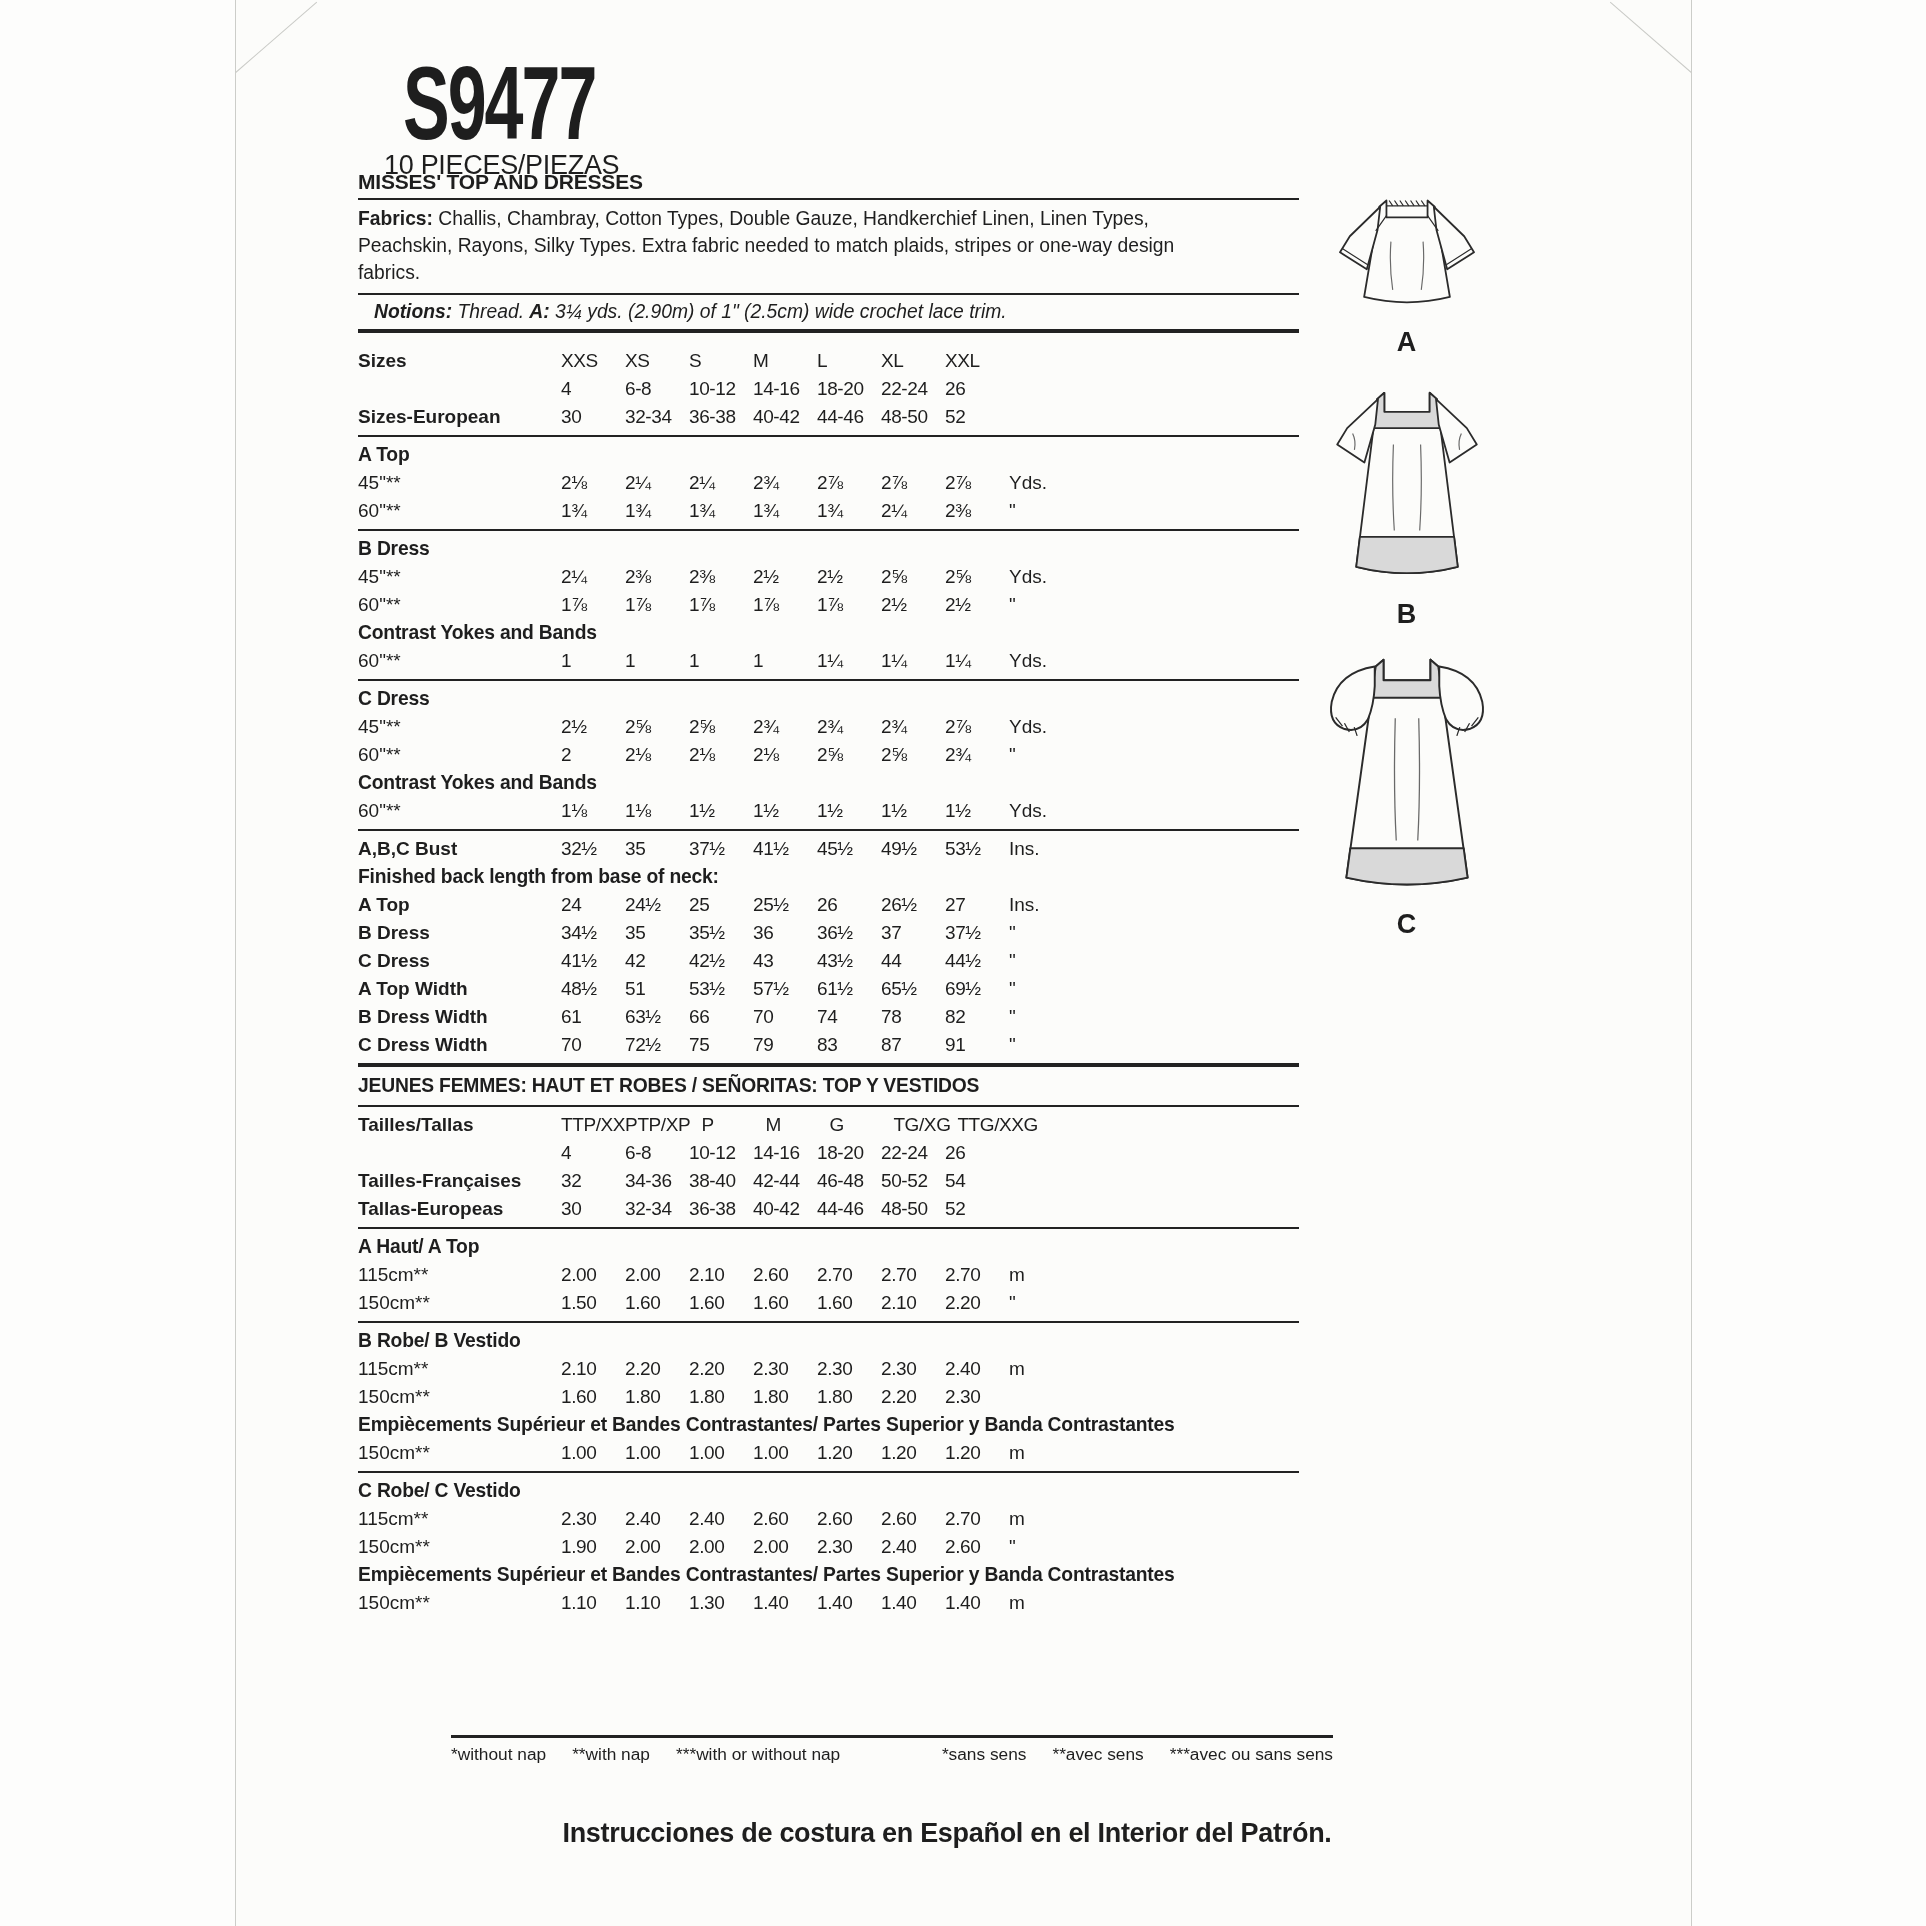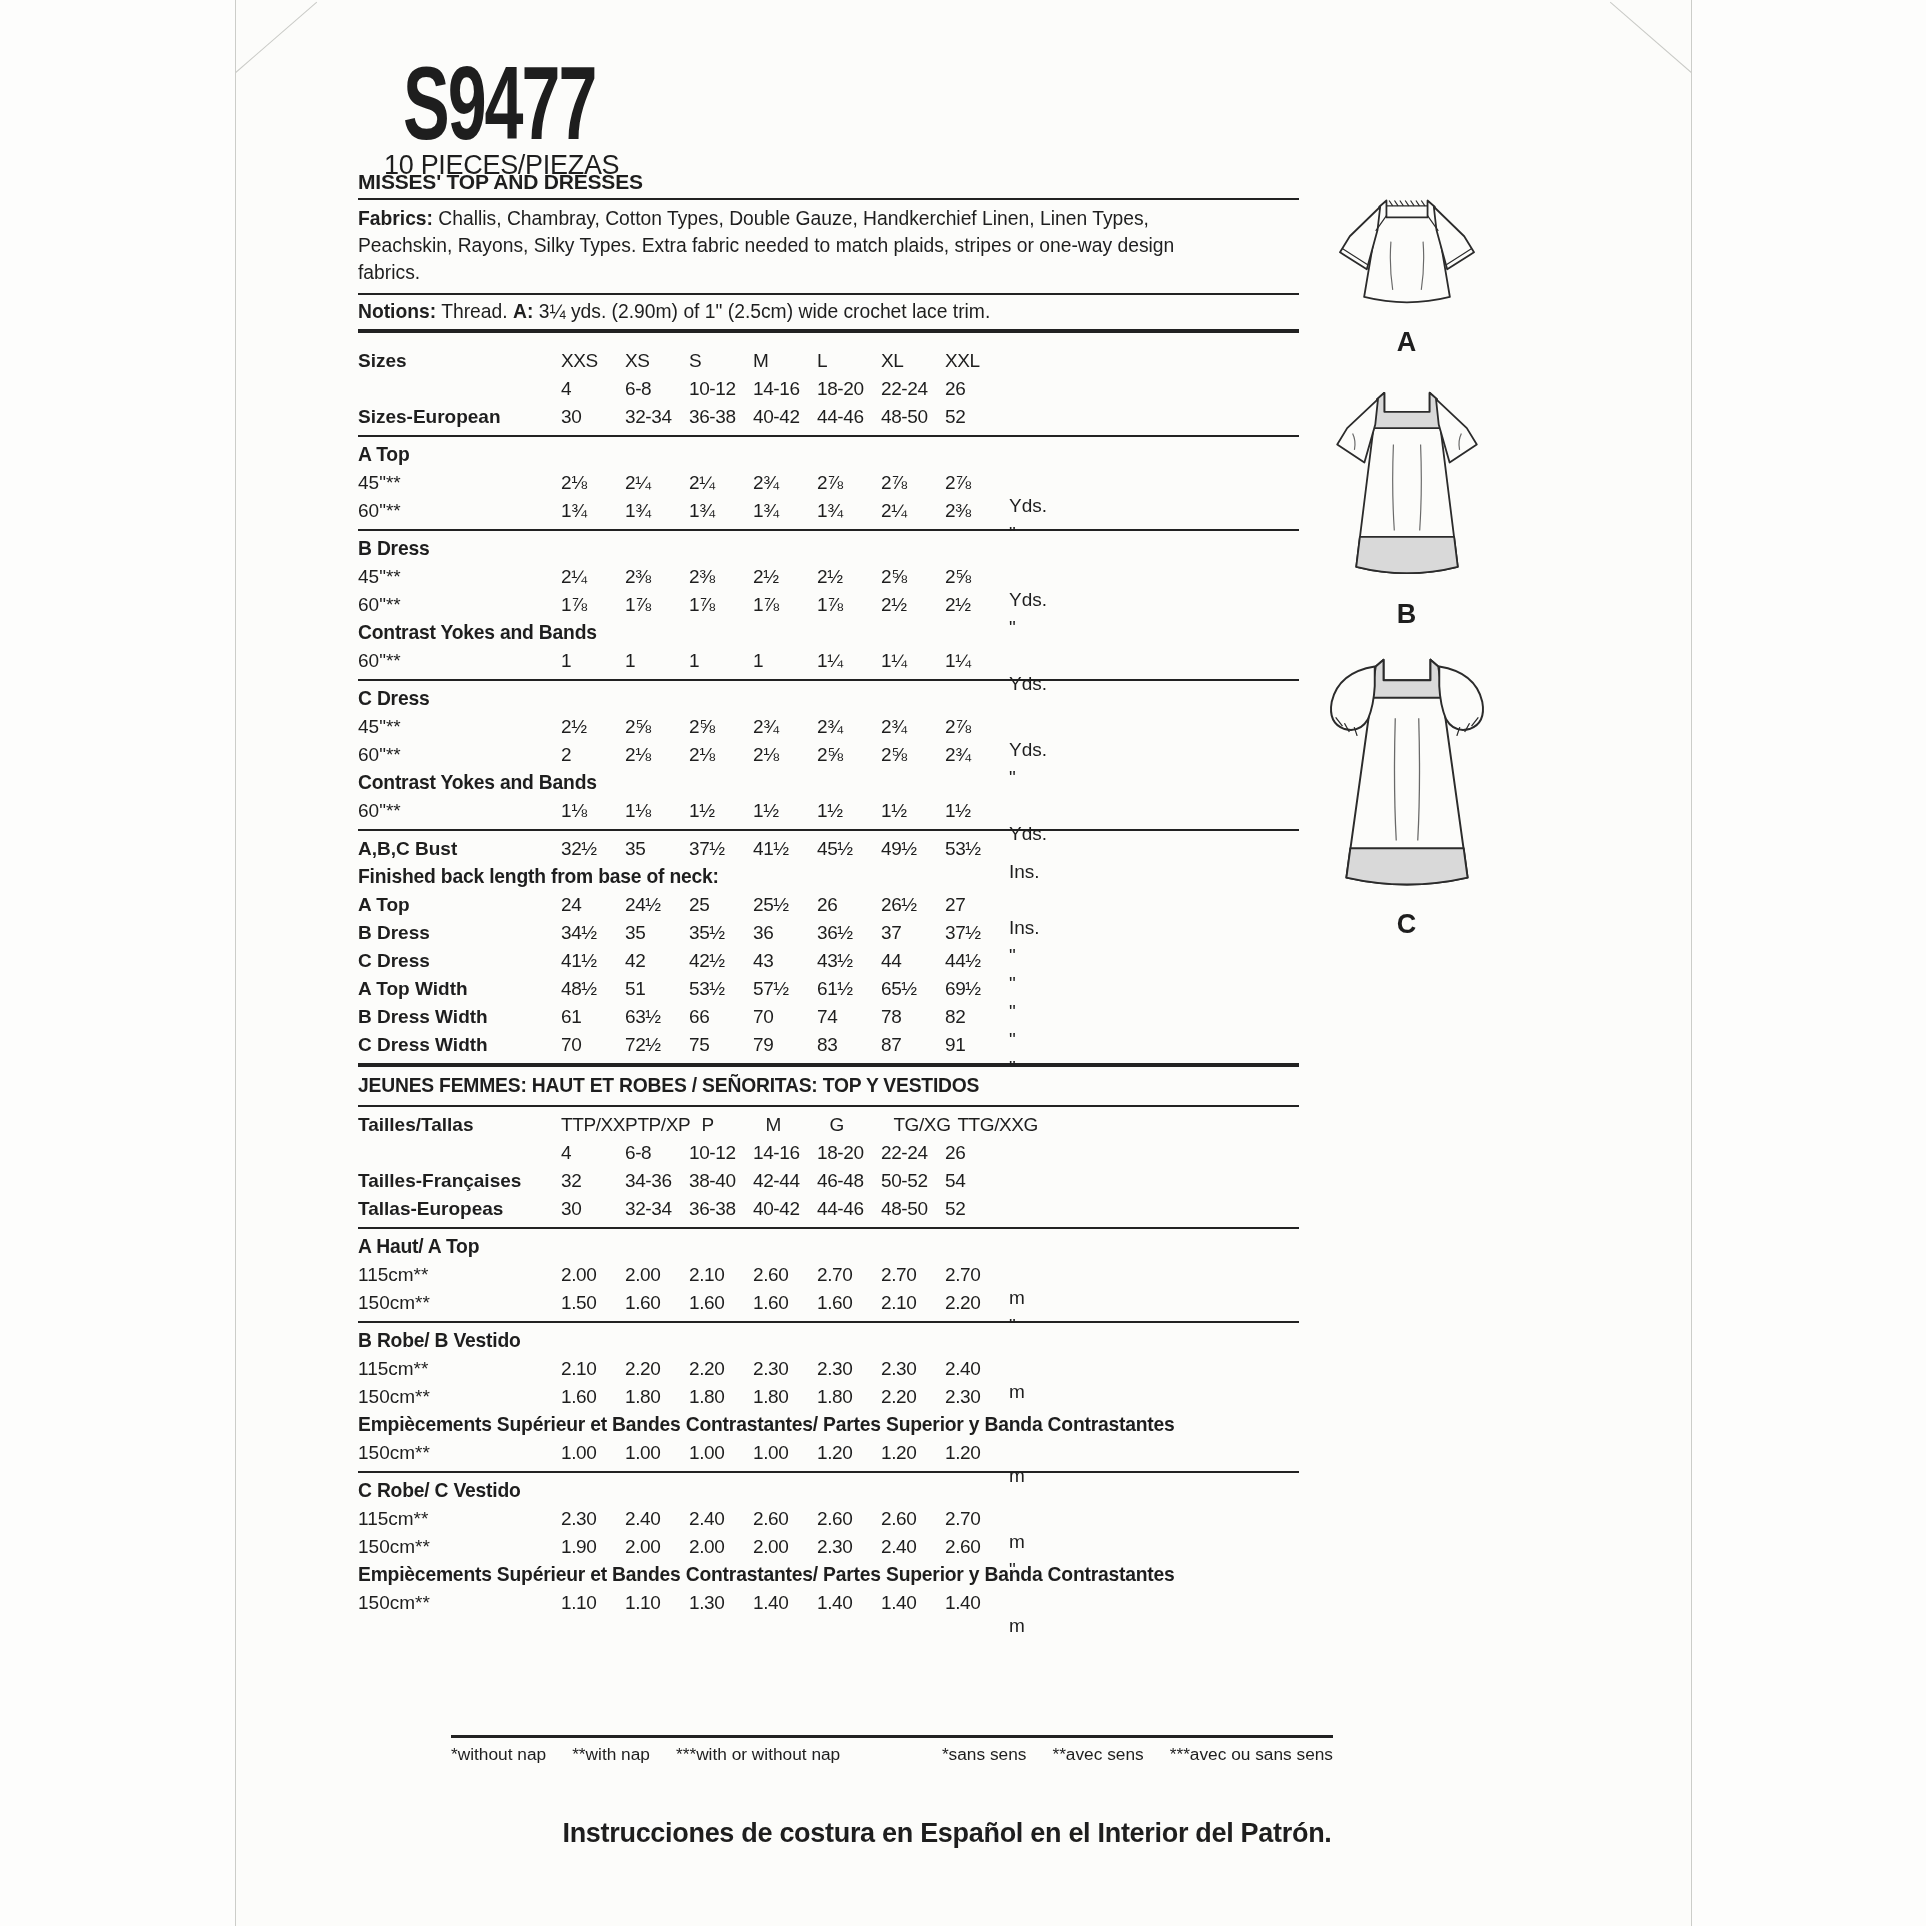--- a/index.html
+++ b/index.html
@@ -24,30 +24,30 @@
     display:inline-block;font-size:103px;font-weight:bold;line-height:0.88;
     letter-spacing:-3px;transform:scaleX(.68);transform-origin:left bottom;white-space:nowrap;
   }
   .pieces{font-size:27px;letter-spacing:-0.3px;padding:0 0 8px 26px;white-space:nowrap;}
 
   .content{position:absolute;left:122px;top:170px;width:941px;}
   .doc-title{font-size:21px;font-weight:bold;letter-spacing:-0.2px;line-height:24px;}
   .rule{height:0;border-top:2.5px solid #222;margin:4px 0;}
   .rule.heavy{border-top-width:4px;}
   .fabrics{width:830px;font-size:19.3px;line-height:27px;margin:5px 0 7px;}
-  .notions{font-size:19.3px;line-height:26px;margin:4px 0;white-space:nowrap;}
+  .notions{font-size:19.3px;line-height:26px;margin:4px 16px;white-space:nowrap;font-style:italic;}
   .b{font-weight:bold;}
 
   .ptable{margin-top:14px;}
   .trow{display:flex;height:28px;line-height:28px;font-size:19px;white-space:nowrap;}
   .trow.heading{font-weight:bold;font-size:19.3px;letter-spacing:-0.2px;}
   .trow.jumbo{height:30px;line-height:30px;}
   .tlabel{flex:0 0 203px;overflow:visible;}
   .tval{flex:0 0 64px;letter-spacing:-0.4px;}
-  .tunit{flex:0 0 59px;margin-top:23px;}
+  .tunit{flex:0 0 59px;}
 
   .footnotes{position:absolute;left:215px;top:1735px;width:882px;font-size:17.3px;}
   .footnotes .rule{margin:0 0 4px;border-top-width:3px;}
   .fn-line{display:flex;justify-content:space-between;line-height:25px;white-space:nowrap;}
   .fn-group span{margin-right:26px;}
   .fn-group span:last-child{margin-right:0;text-align:right;}
 
   .bottom-note{
     position:absolute;left:122px;top:1818px;width:1178px;text-align:center;
     font-size:27px;font-weight:bold;letter-spacing:-0.3px;

